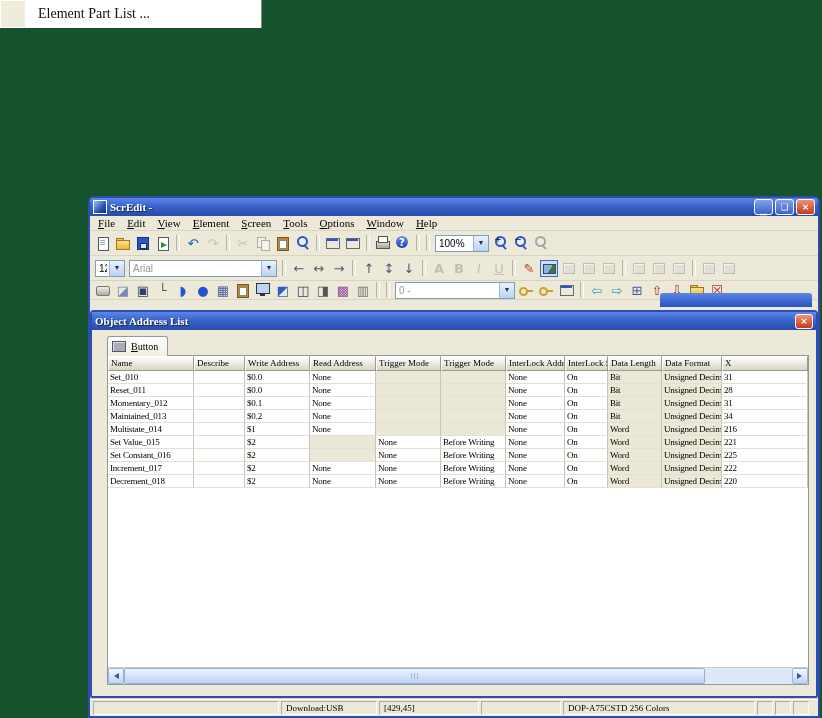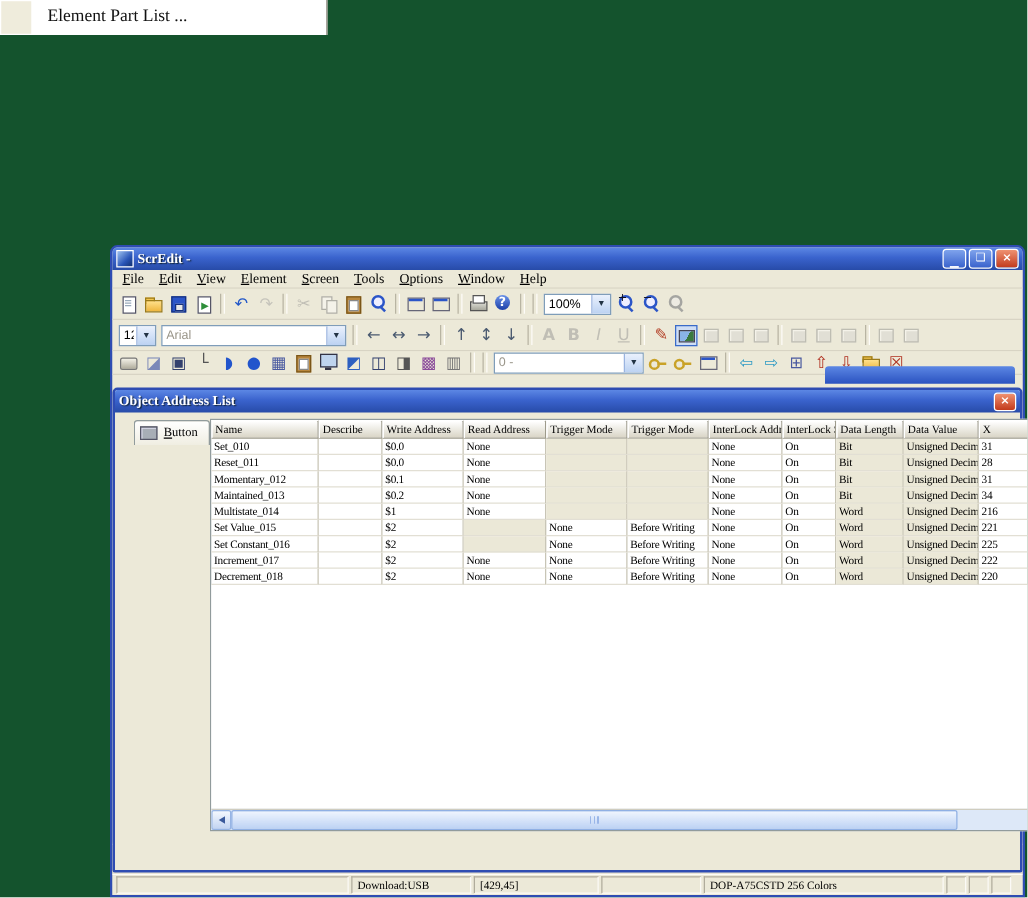--- a/index.html
+++ b/index.html
@@ -101,21 +101,21 @@
           border:2px solid #2e4cb2;border-radius:4px 4px 2px 2px;background:#ece9d8;
           box-sizing:border-box;display:flex;flex-direction:column;}
   .dlg-titlebar{height:18px;flex:none;display:flex;align-items:center;padding:0 3px;
           background:linear-gradient(180deg,#5c87e4 0%,#3a63cd 45%,#274ba8 100%);
           border-radius:2px 2px 0 0;}
   .dlg-title{color:#fff;font-weight:bold;font-size:11px;flex:1;text-shadow:1px 1px 1px #123;}
   .dlg-close{width:16px;height:13px;border:1px solid #fff;border-radius:3px;color:#fff;
           background:linear-gradient(#ef9271,#c23a1c);font:bold 9px "DejaVu Sans",sans-serif;
           display:flex;align-items:center;justify-content:center;}
   .dlg-client{flex:1;position:relative;padding:6px 7px 8px 15px;box-sizing:border-box;
-          display:flex;flex-direction:row;align-items:flex-start;}
+          display:flex;flex-direction:column;align-items:flex-start;}
 
   .tab{display:inline-flex;align-items:center;height:19px;padding:0 9px 0 4px;
        border:1px solid #919b9c;border-bottom:none;border-radius:3px 3px 0 0;
        background:linear-gradient(#ffffff,#f0eee2);font-size:10px;position:relative;z-index:2;}
   .tab .tab-icon{width:12px;height:9px;background:#a8aeb6;border:1px solid #556;margin-right:5px;
        box-shadow:inset 1px 1px 0 #dde;}
 
   .grid-box{position:relative;z-index:1;margin-top:-1px;width:100%;height:330px;flex:none;
        border:1px solid #919b9c;background:#fff;box-sizing:border-box;
        display:flex;flex-direction:column;overflow:hidden;}
@@ -370,21 +370,21 @@
             <div class="thead">
                 <span class="th c0">Name</span>
                 <span class="th c1">Describe</span>
                 <span class="th c2">Write Address</span>
                 <span class="th c3">Read Address</span>
                 <span class="th c4">Trigger Mode</span>
                 <span class="th c5">Trigger Mode</span>
                 <span class="th c6">InterLock Address</span>
                 <span class="th c7">InterLock S</span>
                 <span class="th c8">Data Length</span>
-                <span class="th c9">Data Value</span>
+                <span class="th c9">Data Format</span>
                 <span class="th c10">X</span>
               </div>
             <div id="tbody">
                 <div class="tr">
                   <span class="td c0">Set_010</span>
                   <span class="td c1"></span>
                   <span class="td c2">$0.0</span>
                   <span class="td c3">None</span>
                   <span class="td c4 shaded"></span>
                   <span class="td c5 shaded"></span>

